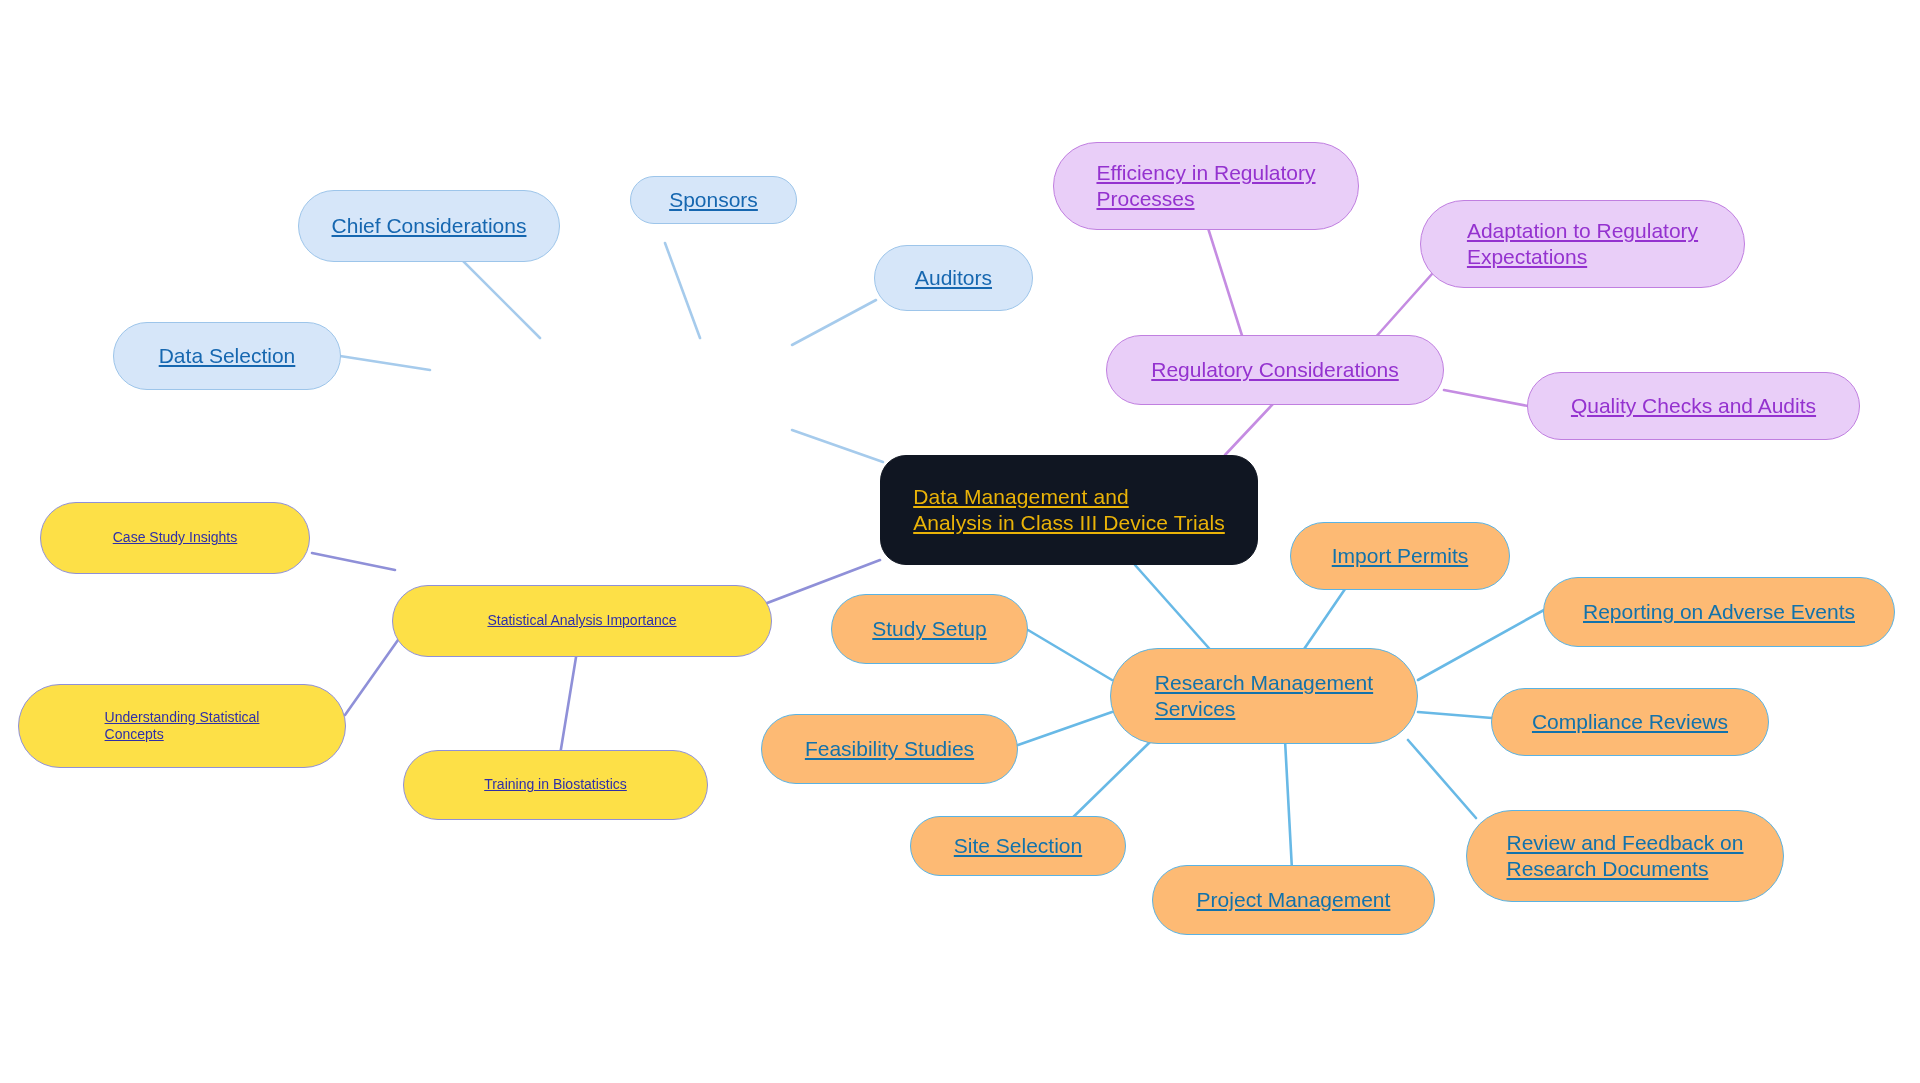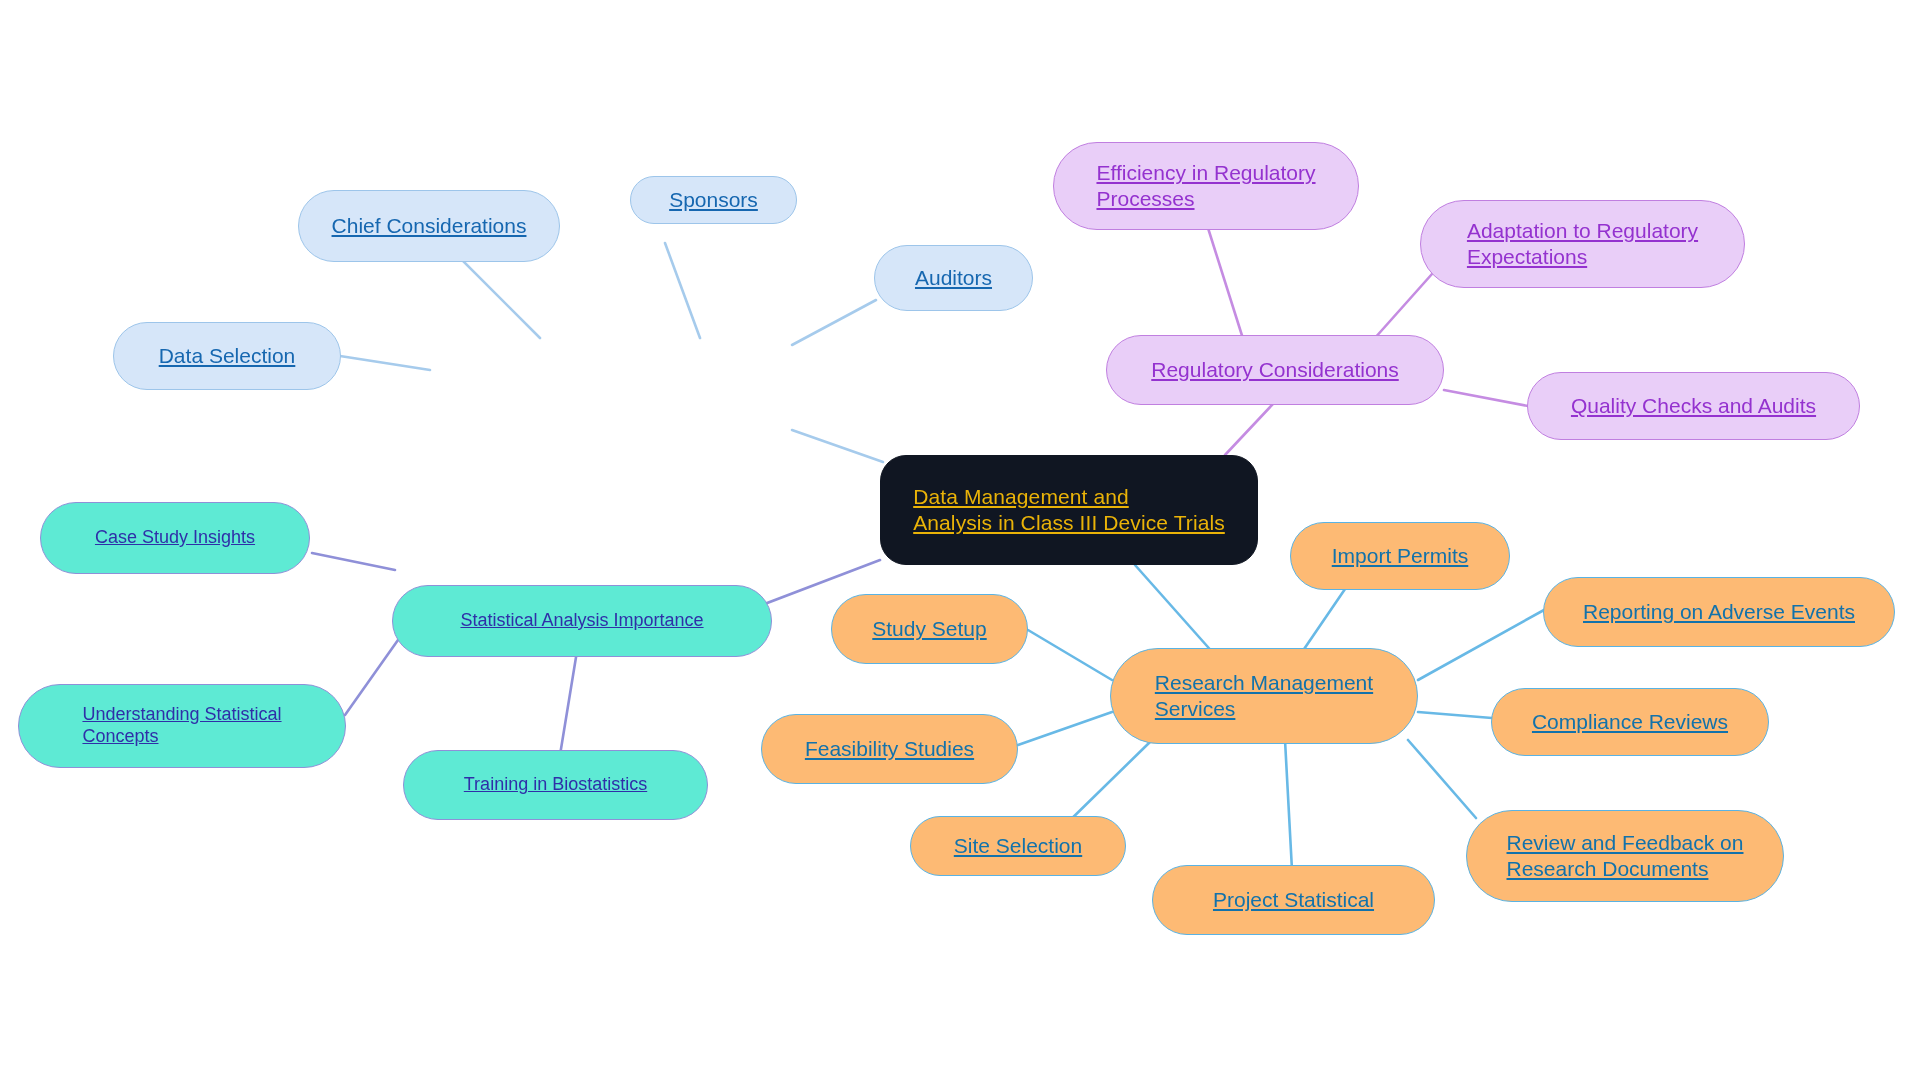--- a/index.html
+++ b/index.html
@@ -66,24 +66,24 @@
   }
   
   .node.violet {
     background: #e9cef8;
     border-color: #c07fe0;
     color: #9432cf;
     font-size: 21px;
   }
   
   .node.lav {
-    background: #5eead4;
+    background: #fde047;
     border-color: #8f90d8;
     color: #2f2fa8;
-    font-size: 18px;
+    font-size: 14px;
   }
 </style>
 </head>
 <body>
 
 <div id="mindmap">
 
   <svg id="edge-layer" viewBox="0 0 1920 1083">
 
     <g stroke="#a6cbec" stroke-width="2.6" fill="none" stroke-linecap="round">
@@ -194,21 +194,21 @@
   <div class="node sky" style="left:1491px; top:688px; width:278px; height:68px;">
     <span>Compliance Reviews</span>
   </div>
 
   <div class="node sky" style="left:1466px; top:810px; width:318px; height:92px;">
     <span>Review and Feedback on
 Research Documents</span>
   </div>
 
   <div class="node sky" style="left:1152px; top:865px; width:283px; height:70px;">
-    <span>Project Statistical</span>
+    <span>Project Management</span>
   </div>
 
   <div class="node sky" style="left:910px; top:816px; width:216px; height:60px;">
     <span>Site Selection</span>
   </div>
 
   <div class="node sky" style="left:761px; top:714px; width:257px; height:70px;">
     <span>Feasibility Studies</span>
   </div>
 

